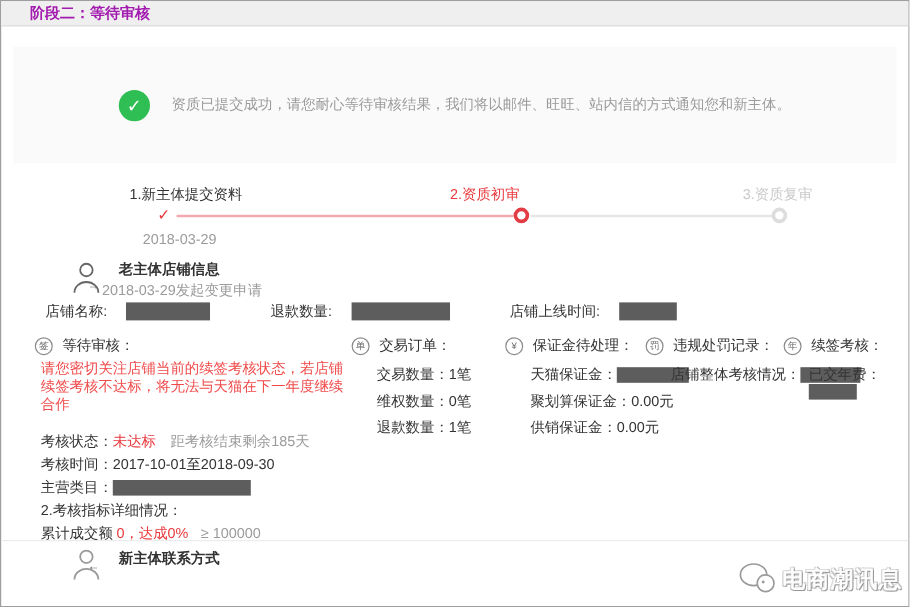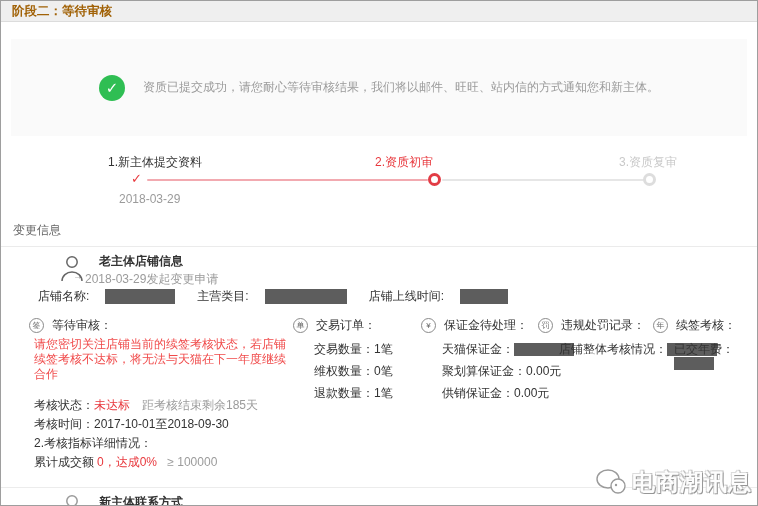--- a/index.html
+++ b/index.html
@@ -5,22 +5,22 @@
   html,body { margin:0; padding:0; background:#fff; }
   .page {
     position:relative; width:756px; height:504px;
     border:1px solid #9e9e9e; background:#fff; overflow:hidden;
     font-family:"Liberation Sans","DejaVu Sans",sans-serif;
     font-size:12px; color:#333;
   }
   
   .topbar {
     height:20px; line-height:20px; background:#efefef;
-    border-bottom:1px solid #dcdcdc; padding-left:11px;
-    font-weight:bold; font-size:12.5px; color:#a16207;
+    border-bottom:1px solid #dcdcdc; padding-left:24px;
+    font-weight:bold; font-size:12.5px; color:#a21caf;
   }
   
   .notice {
     margin:17px 10px 0 10px; height:97px; background:#fafafa;
     display:flex; align-items:center; justify-content:center;
   }
   .notice-inner { display:flex; align-items:center; gap:18px; }
   .check {
     width:26px; height:26px; border-radius:50%; background:#2fbe53;
     color:#fff; font-size:15px; font-weight:bold;
@@ -46,21 +46,21 @@
     margin:8px 0 0 0; padding:4px 12px 7px 12px;
     color:#666; border-bottom:1px solid #ebebeb;
   }
   
   .entity { position:relative; margin-top:7px; height:32px; }
   .entity-icon { position:absolute; left:55px; top:0; width:30px; height:30px; }
   .entity-arrow { position:absolute; left:72px; top:16px; font-size:10px; color:#666; }
   .e-title { margin-left:98px; font-weight:bold; color:#333; line-height:14px; }
   .e-sub { margin-left:84px; color:#9b9b9b; margin-top:3px; }
   
-  .fields-row { margin-top:2px; padding-left:37px; display:flex; align-items:center; }
+  .fields-row { margin-top:2px; padding-left:37px; display:flex; align-items:center;gap:28px; }
   .fgroup { display:flex; align-items:center; margin-right:22px; }
   .fgroup .flabel { margin-right:16px; }
   .redact { display:inline-block; background:#5d5d5d; height:15px; vertical-align:middle; }
   .rd-70 { width:70px; } .rd-82 { width:82px; } .rd-48 { width:48px; }
   .rd-115 { width:115px; height:13px; } .rd-60 { width:60px; height:13px; }
   .rd-50 { width:50px; height:13px; } .rd-40 { width:40px; height:13px; }
   
   .metrics { position:relative; height:170px; margin-top:12px; }
   .col { position:absolute; top:0; }
   .colA { left:28px; width:270px; }
@@ -78,21 +78,21 @@
   .note { margin-left:12px; }
   .mleft { display:inline-block; width:130px; }
   .mleft .red { margin-left:3px; }
   .crow { margin-left:21px; margin-top:8px; line-height:14px; }
   
   .bottom-card { border-top:1px solid #ececec; margin-top:0; padding-top:7px; position:relative; height:40px; }
   .bottom-card .entity-icon { top:5px; }
   
   .watermark { position:absolute; right:5px; bottom:7px; display:flex; align-items:center; gap:3px; }
   .wm-text {
-    font-size:23px; font-weight:bold; letter-spacing:1px; color:#fdfdfd;
+    font-size:19px; font-weight:bold; letter-spacing:1px; color:#fdfdfd;
     text-shadow:1px 1px 0 #969696, -1px -1px 0 #dcdcdc, 1px -1px 0 #c2c2c2, -1px 1px 0 #c2c2c2;
   }
 </style>
 </head>
 <body>
 
 <div class="page">
 
   <div class="topbar">
     <span>阶段二：等待审核</span>
@@ -110,43 +110,40 @@
     <span class="s-label s2">2.资质初审</span>
     <span class="s-label s3">3.资质复审</span>
     <span class="line pink"></span>
     <span class="line grayline"></span>
     <span class="tick">✓</span>
     <span class="dot current"></span>
     <span class="dot pending"></span>
     <span class="s-date">2018-03-29</span>
   </div>
 
-  <div class="section-head">
-    <span>变更信息</span>
-  </div>
 
   <div class="entity">
     <span class="entity-icon">
       <svg width="30" height="30" viewBox="0 0 30 30">
         <circle cx="16" cy="8" r="5.2" fill="none" stroke="#666" stroke-width="1.5"></circle>
         <path d="M6 27 a10 9 0 0 1 20 0" fill="none" stroke="#666" stroke-width="1.5"></path>
       </svg>
     </span>
     <span class="entity-arrow">→</span>
     <div class="e-title">老主体店铺信息</div>
     <div class="e-sub">2018-03-29发起变更申请</div>
   </div>
 
   <div class="fields-row">
     <span class="fgroup">
       <span class="flabel">店铺名称:</span>
       <span class="redact rd-70"></span>
     </span>
     <span class="fgroup">
-      <span class="flabel">主营类目:</span>
+      <span class="flabel">退款数量:</span>
       <span class="redact rd-82"></span>
     </span>
     <span class="fgroup">
       <span class="flabel">店铺上线时间:</span>
       <span class="redact rd-48"></span>
     </span>
   </div>
 
   <div class="metrics">
 
@@ -154,20 +151,23 @@
       <div class="chead">
         <span class="cicon">签</span>
         <span>等待审核：</span>
       </div>
       <div class="warning">请您密切关注店铺当前的续签考核状态，若店铺续签考核不达标，将无法与天猫在下一年度继续合作</div>
       <div class="a-line">
         <span>考核状态：</span><span class="red">未达标</span><span class="gray note">距考核结束剩余185天</span>
       </div>
       <div class="a-line">
         <span>考核时间：</span><span>2017-10-01至2018-09-30</span>
+      </div>
+      <div class="a-line">
+        <span>主营类目：</span><span class="redact rd-115"></span>
       </div>
       <div class="a-line">2.考核指标详细情况：</div>
       <div class="a-line">
         <span class="mleft">
           <span>累计成交额</span><span class="red">0，达成0%</span>
         </span>
         <span class="gray">≥ 100000</span>
       </div>
 
     </div>

